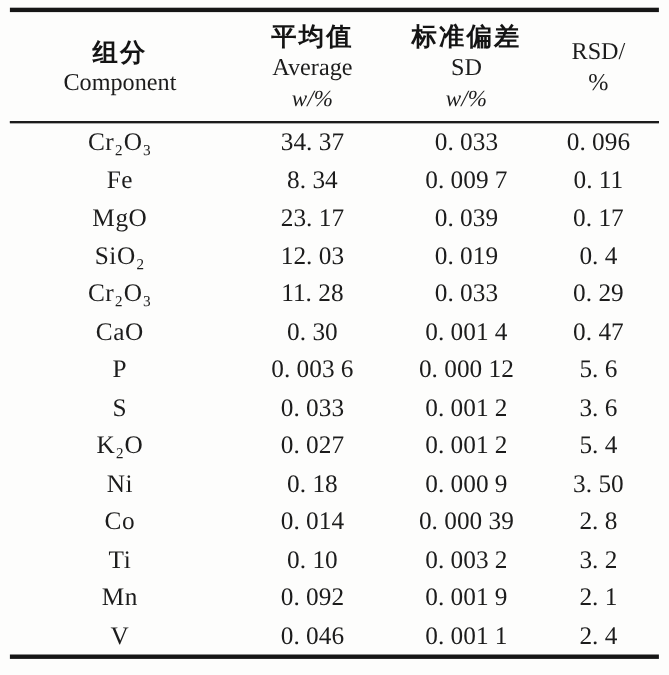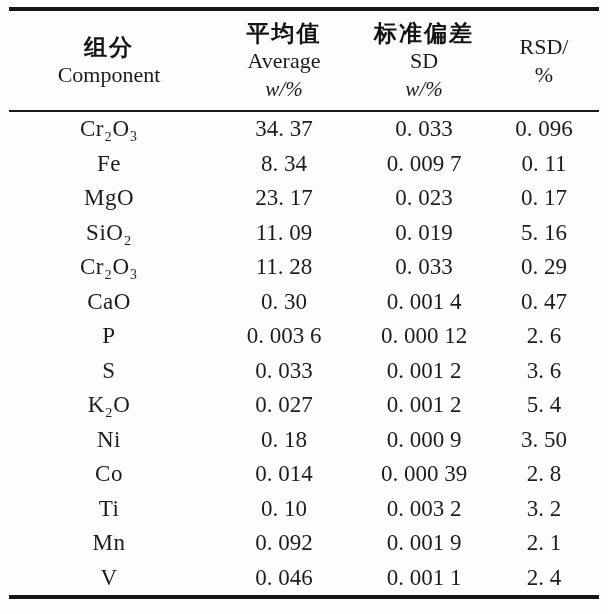--- a/index.html
+++ b/index.html
@@ -123,46 +123,46 @@
         </tr>
         <tr>
           <td class="comp">Fe</td>
           <td>8. 34</td>
           <td>0. 009 7</td>
           <td>0. 11</td>
         </tr>
         <tr>
           <td class="comp">MgO</td>
           <td>23. 17</td>
-          <td>0. 023</td>
+          <td>0. 039</td>
           <td>0. 17</td>
         </tr>
         <tr>
           <td class="comp">SiO₂</td>
-          <td>11. 09</td>
+          <td>12. 03</td>
           <td>0. 019</td>
-          <td>5. 16</td>
+          <td>0. 4</td>
         </tr>
         <tr>
           <td class="comp">Cr₂O₃</td>
           <td>11. 28</td>
           <td>0. 033</td>
           <td>0. 29</td>
         </tr>
         <tr>
           <td class="comp">CaO</td>
           <td>0. 30</td>
           <td>0. 001 4</td>
           <td>0. 47</td>
         </tr>
         <tr>
           <td class="comp">P</td>
           <td>0. 003 6</td>
           <td>0. 000 12</td>
-          <td>2. 6</td>
+          <td>5. 6</td>
         </tr>
         <tr>
           <td class="comp">S</td>
           <td>0. 033</td>
           <td>0. 001 2</td>
           <td>3. 6</td>
         </tr>
         <tr>
           <td class="comp">K₂O</td>
           <td>0. 027</td>

